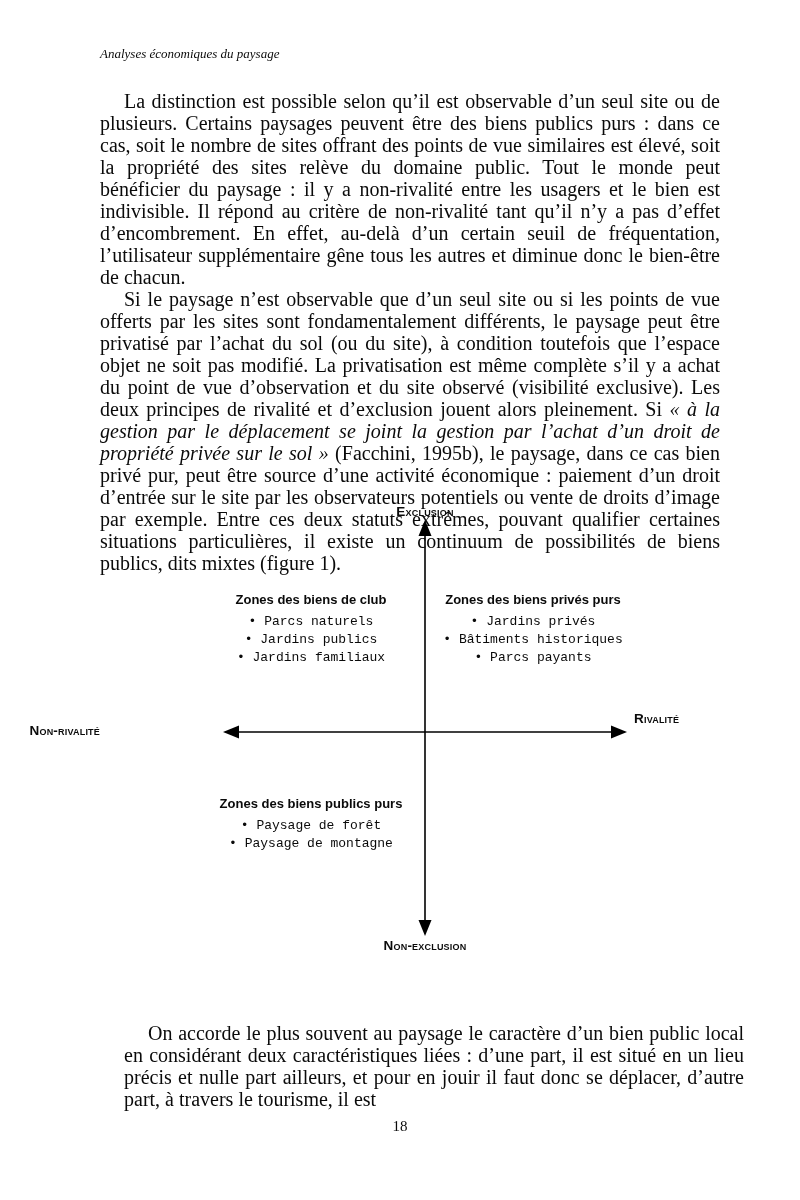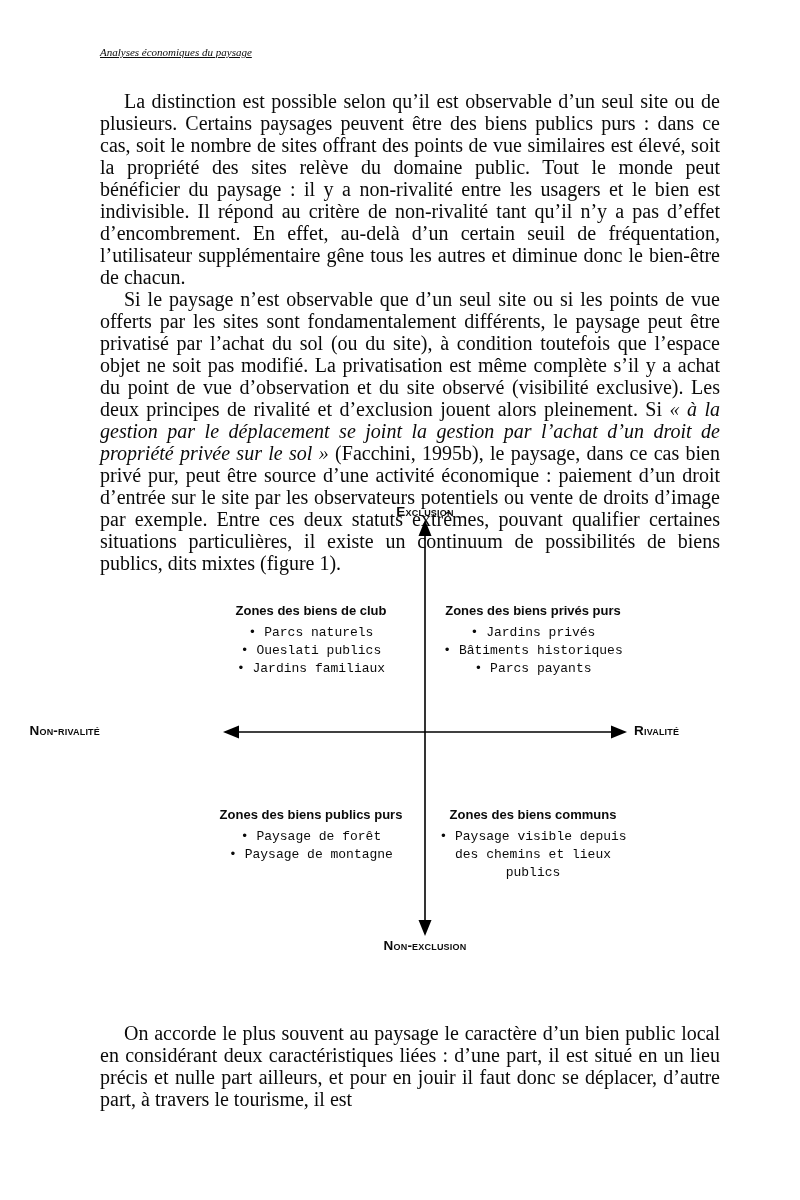--- a/index.html
+++ b/index.html
@@ -11,34 +11,33 @@
     background: #ffffff;
     font-family: "Liberation Serif", serif;
     color: #0a0a0a;
     overflow: hidden;
   }
   .running-head {
     position: absolute;
     left: 100px;
     top: 46px;
     font-style: italic;
-    font-size: 11px;
-    text-decoration: underline;
+    font-size: 13px;
   }
   .text-block {
     position: absolute;
     left: 100px;
     width: 620px;
     font-size: 20px;
     line-height: 22px;
     text-align: justify;
   }
   .text-block p { margin: 0; text-indent: 24px; }
   .block-1 { top: 90px; }
-  .block-2 { top: 1022px; }
+  .block-2 { top: 1022px; margin-left: 24px; }
   .quote-italic { font-style: italic; }
 
   
   .figure {
     position: absolute;
     left: 0; top: 500px;
     width: 688px; height: 462px;
     font-family: "Liberation Sans", sans-serif;
     font-size: 13px;
   }
@@ -47,32 +46,32 @@
     position: absolute;
     font-weight: bold;
     font-variant: small-caps;
     font-size: 13.5px;
     letter-spacing: 0.2px;
     white-space: nowrap;
   }
   .axis-top    { left: 0; top: 4px; width: 850px; text-align: center; }
   .axis-bottom { left: 0; top: 438px; width: 850px; text-align: center; }
   .axis-left   { right: 588px; top: 223px; }
-  .axis-right  { left: 634px; top: 223px; }
+  .axis-right  { left: 634px; top: 211px; }
   .quadrant {
     position: absolute;
     width: 226px;
     text-align: center;
     line-height: 18px;
   }
   .q-tl { left: 198px; top: 90px; }
   .q-tr { left: 420px; top: 90px; }
   .q-bl { left: 198px; top: 294px; }
   .q-br { left: 420px; top: 294px; }
-  .quadrant .q-title { font-weight: bold; margin: 12px 0 4px 0; }
+  .quadrant .q-title { font-weight: bold; margin: 1px 0 4px 0; }
   .quadrant ul { list-style: none; margin: 0 auto; padding: 0; width: 200px; font-family: Liberation Mono, monospace; }
   .quadrant li::before { content: "• "; }
   .caption {
     position: absolute;
     left: 100px;
     top: 965px;
     width: 624px;
     font-size: 14px;
     line-height: 19px;
   }
@@ -109,21 +108,21 @@
 
     <div class="axis-label axis-top">Exclusion</div>
     <div class="axis-label axis-bottom">Non-exclusion</div>
     <div class="axis-label axis-left">Non-rivalité</div>
     <div class="axis-label axis-right">Rivalité</div>
 
     <div class="quadrant q-tl">
       <p class="q-title">Zones des biens de club</p>
       <ul>
         <li>Parcs naturels</li>
-        <li>Oueslati publics</li>
+        <li>Jardins publics</li>
         <li>Jardins familiaux</li>
       </ul>
     </div>
 
     <div class="quadrant q-bl">
       <p class="q-title">Zones des biens publics purs</p>
       <ul>
         <li>Paysage de forêt</li>
         <li>Paysage de montagne</li>
       </ul>
@@ -131,27 +130,22 @@
 
     <div class="quadrant q-tr">
       <p class="q-title">Zones des biens privés purs</p>
       <ul>
         <li>Jardins privés</li>
         <li>Bâtiments historiques</li>
         <li>Parcs payants</li>
       </ul>
     </div>
 
-    <div class="quadrant q-br">
-      <p class="q-title">Zones des biens communs</p>
-      <ul>
-        <li>Paysage visible depuis des chemins et lieux publics</li>
-      </ul>
-    </div>
   </div>
 
 
   <div class="text-block block-2">
     <p>On accorde le plus souvent au paysage le caractère d’un bien public local en considérant deux caractéristiques liées : d’une part, il est situé en un lieu précis et nulle part ailleurs, et pour en jouir il faut donc se déplacer, d’autre part, à travers le tourisme, il est</p>
   </div>
 
+  <div class="page-number">18</div>
 
 </div>
 
 </body></html>

